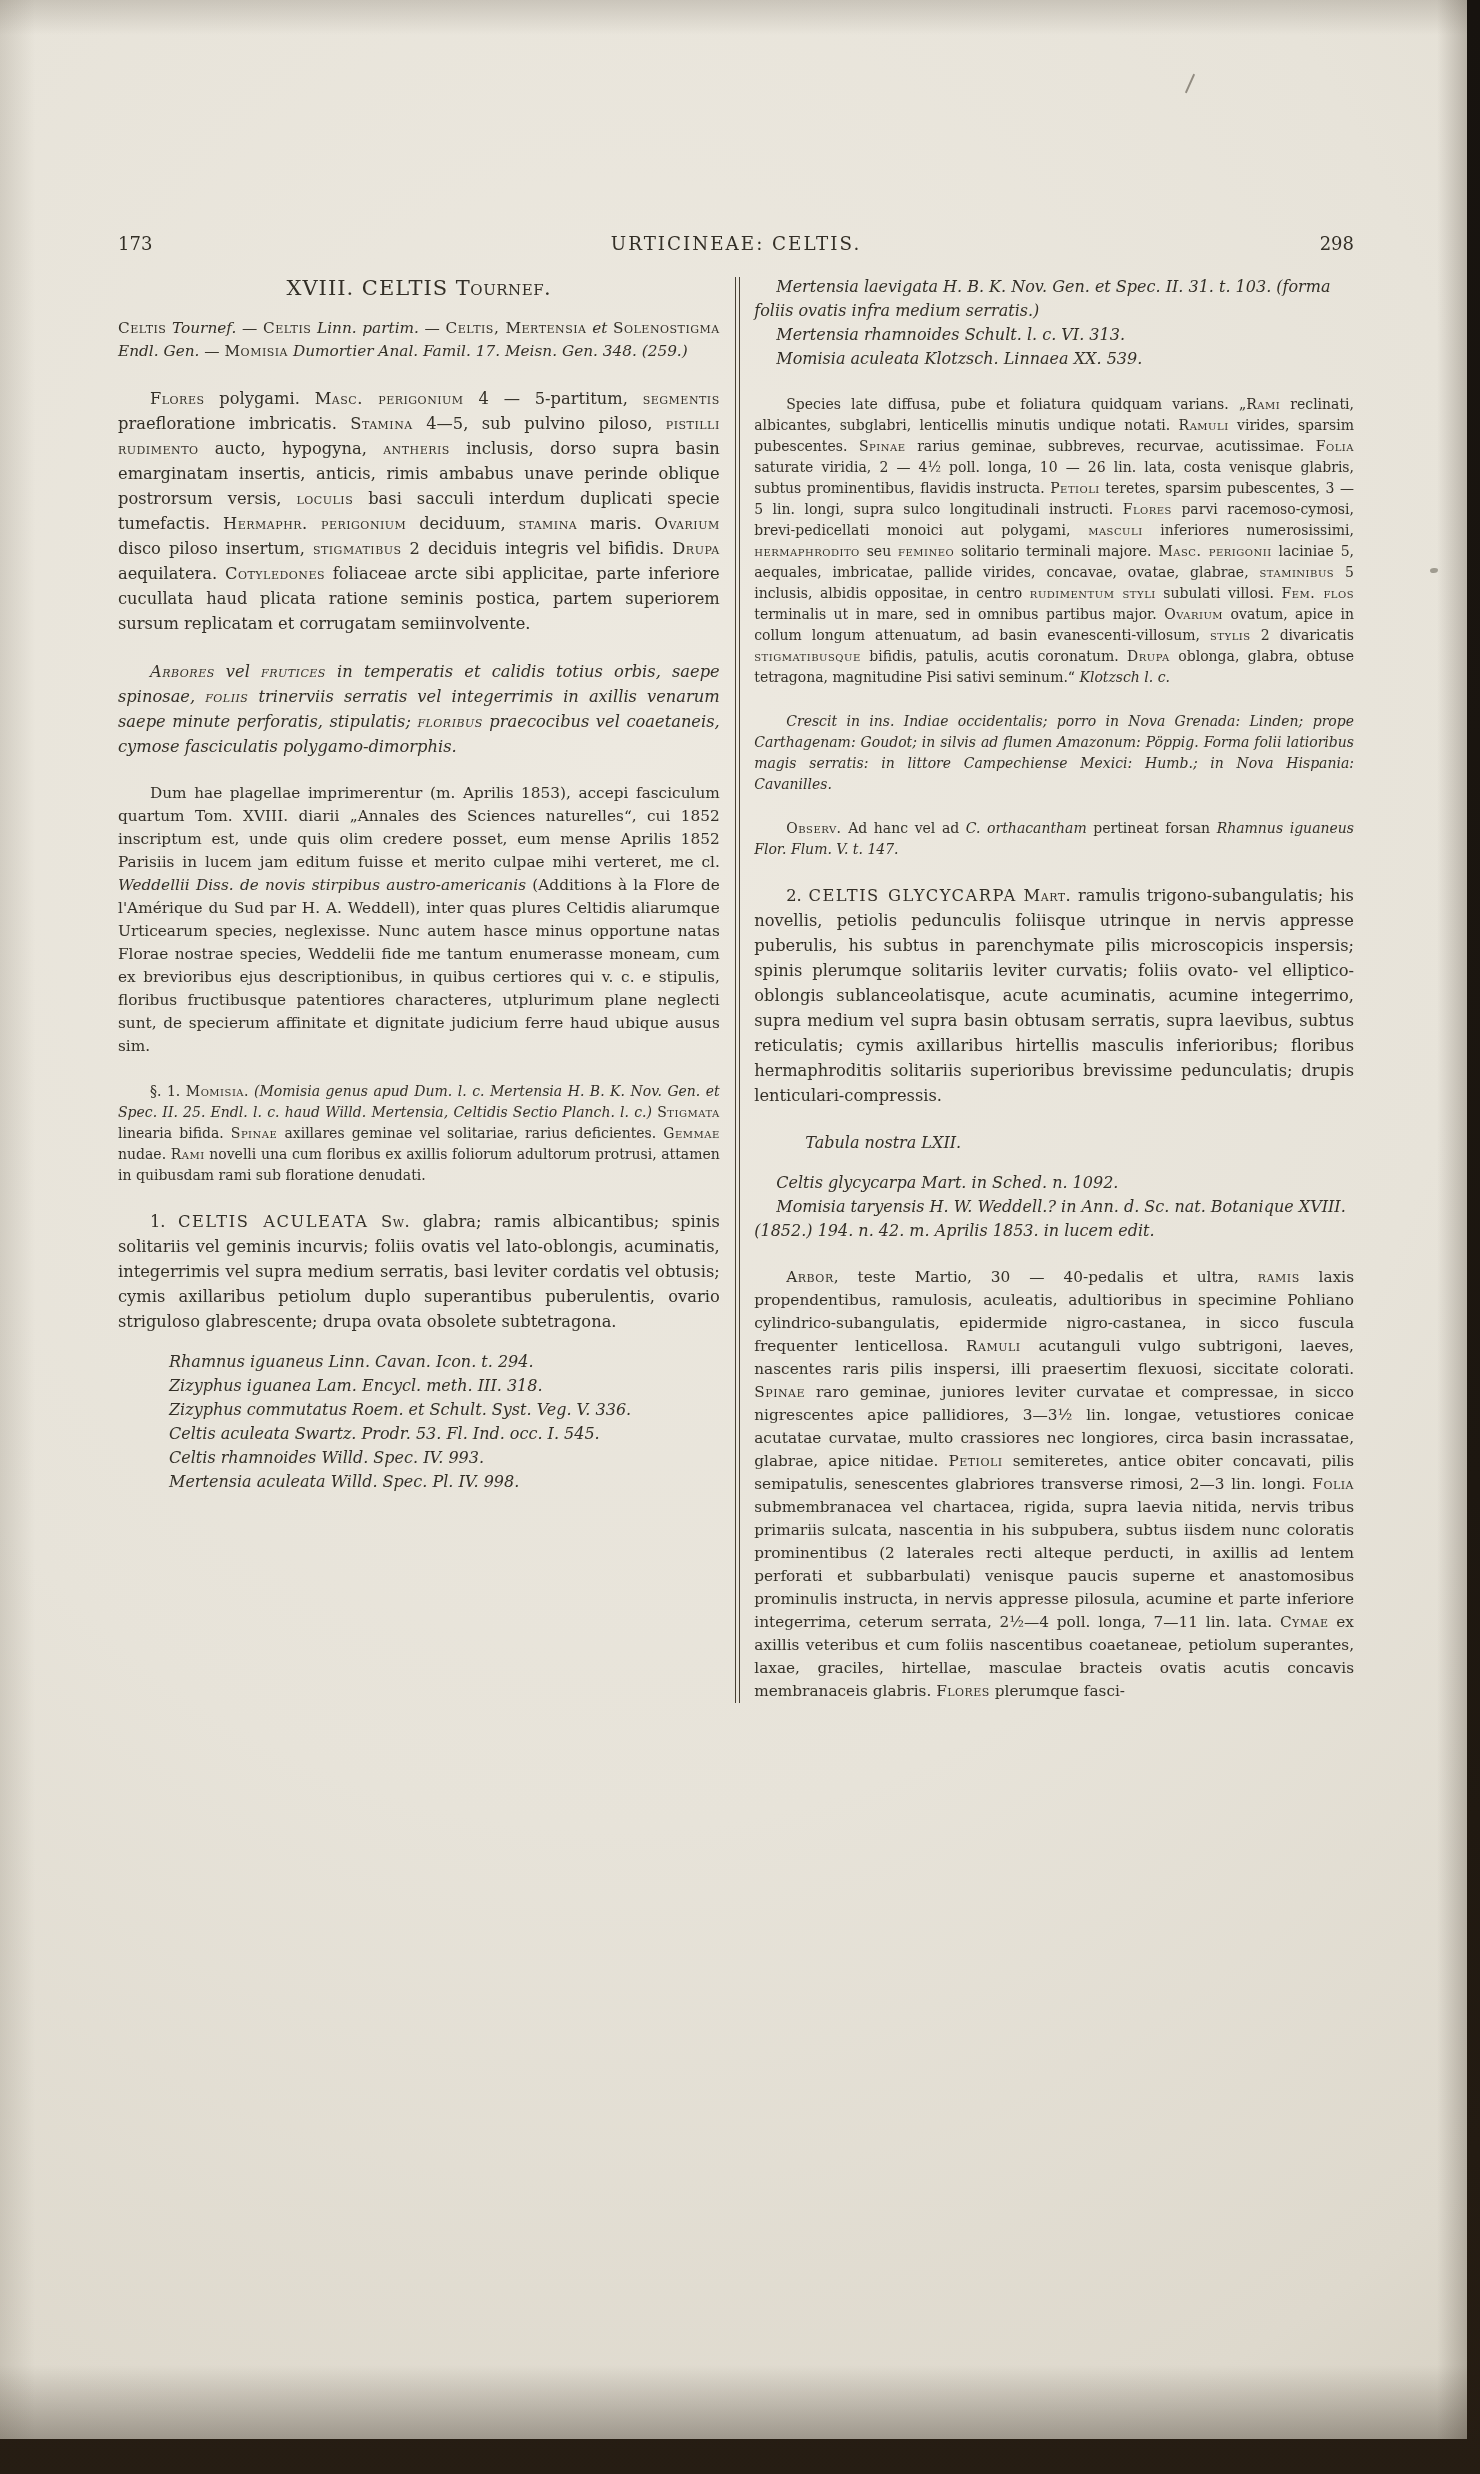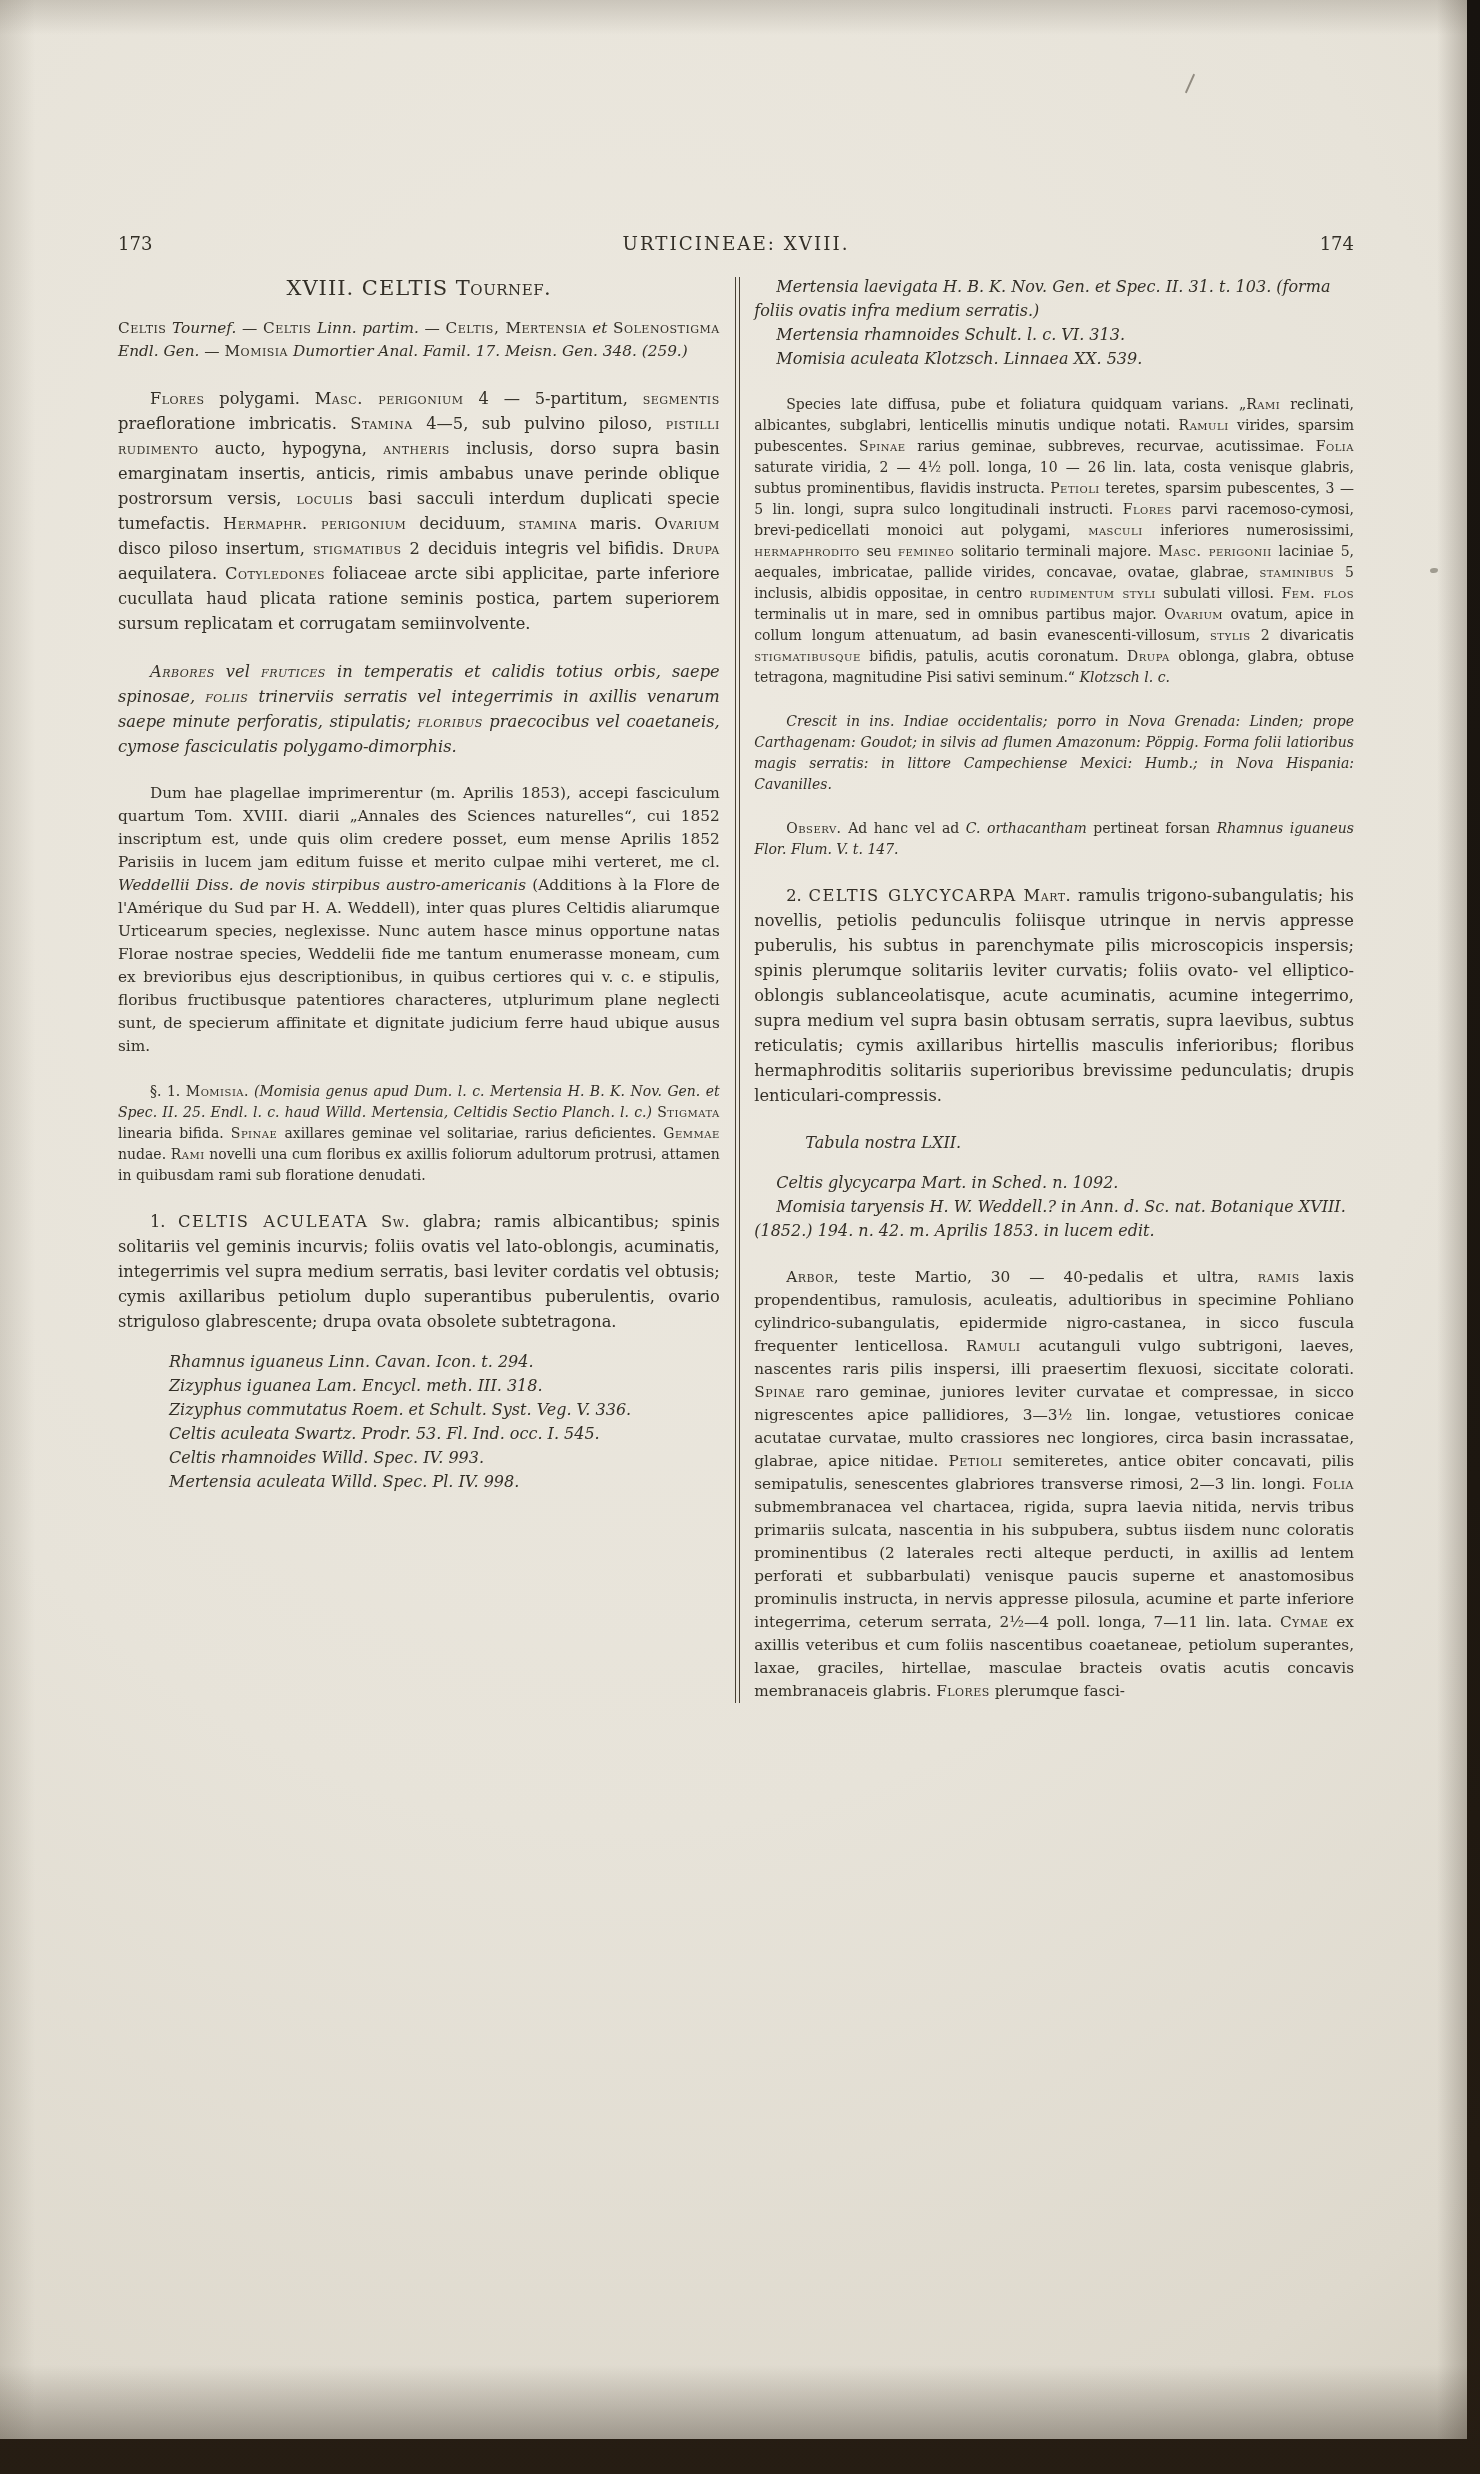--- a/index.html
+++ b/index.html
@@ -76,22 +76,22 @@
   .blem1 { left: 1189px; top: 73px; width: 2px; height: 21px; transform: rotate(24deg); border-radius: 1px; }
   .blem2 { left: 1430px; top: 568px; width: 8px; height: 5.4px; border-radius: 50% 40% 55% 45%; opacity: 0.45; }
 </style>
 </head>
 <body>
 
 <div class="scan">
   <div class="paper">
     <header class="runhead">
       <span class="folio">173</span>
-      <span class="runtitle">URTICINEAE: XVIII.</span>
-      <span class="folio">174</span>
+      <span class="runtitle">URTICINEAE: CELTIS.</span>
+      <span class="folio">298</span>
     </header>
     <div class="content">
       <div class="col col-left">
           <p class="para heading">XVIII. CELTIS <span class="sc">Tournef.</span></p>
           <p class="para syn gap-m"><span class="sc">Celtis</span> <i>Tournef.</i> — <span class="sc">Celtis</span> <i>Linn. partim.</i> — <span class="sc">Celtis, Mertensia</span> <i>et</i> <span class="sc">Solenostigma</span> <i>Endl. Gen.</i> — <span class="sc">Momisia</span> <i>Dumortier Anal. Famil. 17. Meisn. Gen. 348. (259.)</i></p>
           <p class="para body ind gap-l"><span class="sc">Flores</span> polygami. <span class="sc">Masc. perigonium</span> 4 — 5-partitum, <span class="sc">segmentis</span> praefloratione imbricatis. <span class="sc">Stamina</span> 4—5, sub pulvino piloso, <span class="sc">pistilli rudimento</span> aucto, hypogyna, <span class="sc">antheris</span> inclusis, dorso supra basin emarginatam insertis, anticis, rimis ambabus unave perinde oblique postrorsum versis, <span class="sc">loculis</span> basi sacculi interdum duplicati specie tumefactis. <span class="sc">Hermaphr. perigonium</span> deciduum, <span class="sc">stamina</span> maris. <span class="sc">Ovarium</span> disco piloso insertum, <span class="sc">stigmatibus</span> 2 deciduis integris vel bifidis. <span class="sc">Drupa</span> aequilatera. <span class="sc">Cotyledones</span> foliaceae arcte sibi applicitae, parte inferiore cucullata haud plicata ratione seminis postica, partem superiorem sursum replicatam et corrugatam semiinvolvente.</p>
           <p class="para body ital ind gap-l"><span class="sc">Arbores</span> vel <span class="sc">frutices</span> in temperatis et calidis totius orbis, saepe spinosae, <span class="sc">foliis</span> trinerviis serratis vel integerrimis in axillis venarum saepe minute perforatis, stipulatis; <span class="sc">floribus</span> praecocibus vel coaetaneis, cymose fasciculatis polygamo-dimorphis.</p>
           <p class="para mid ind gap-l">Dum hae plagellae imprimerentur (m. Aprilis 1853), accepi fasciculum quartum Tom. XVIII. diarii „Annales des Sciences naturelles“, cui 1852 inscriptum est, unde quis olim credere posset, eum mense Aprilis 1852 Parisiis in lucem jam editum fuisse et merito culpae mihi verteret, me cl. <i>Weddellii Diss. de novis stirpibus austro-americanis</i> (Additions à la Flore de l'Amérique du Sud par H. A. Weddell), inter quas plures Celtidis aliarumque Urticearum species, neglexisse. Nunc autem hasce minus opportune natas Florae nostrae species, Weddelii fide me tantum enumerasse moneam, cum ex brevioribus ejus descriptionibus, in quibus certiores qui v. c. e stipulis, floribus fructibusque patentiores characteres, utplurimum plane neglecti sunt, de specierum affinitate et dignitate judicium ferre haud ubique ausus sim.</p>
           <p class="para petit ind gap-l">§. 1. <span class="sc">Momisia</span>. <i>(Momisia genus apud Dum. l. c. Mertensia H. B. K. Nov. Gen. et Spec. II. 25. Endl. l. c. haud Willd. Mertensia, Celtidis Sectio Planch. l. c.)</i> <span class="sc">Stigmata</span> linearia bifida. <span class="sc">Spinae</span> axillares geminae vel solitariae, rarius deficientes. <span class="sc">Gemmae</span> nudae. <span class="sc">Rami</span> novelli una cum floribus ex axillis foliorum adultorum protrusi, attamen in quibusdam rami sub floratione denudati.</p>
           <p class="para body ind gap-l">1. <span class="spname">CELTIS ACULEATA</span> <span class="sc">Sw.</span> glabra; ramis albicantibus; spinis solitariis vel geminis incurvis; foliis ovatis vel lato-oblongis, acuminatis, integerrimis vel supra medium serratis, basi leviter cordatis vel obtusis; cymis axillaribus petiolum duplo superantibus puberulentis, ovario striguloso glabrescente; drupa ovata obsolete subtetragona.</p>

